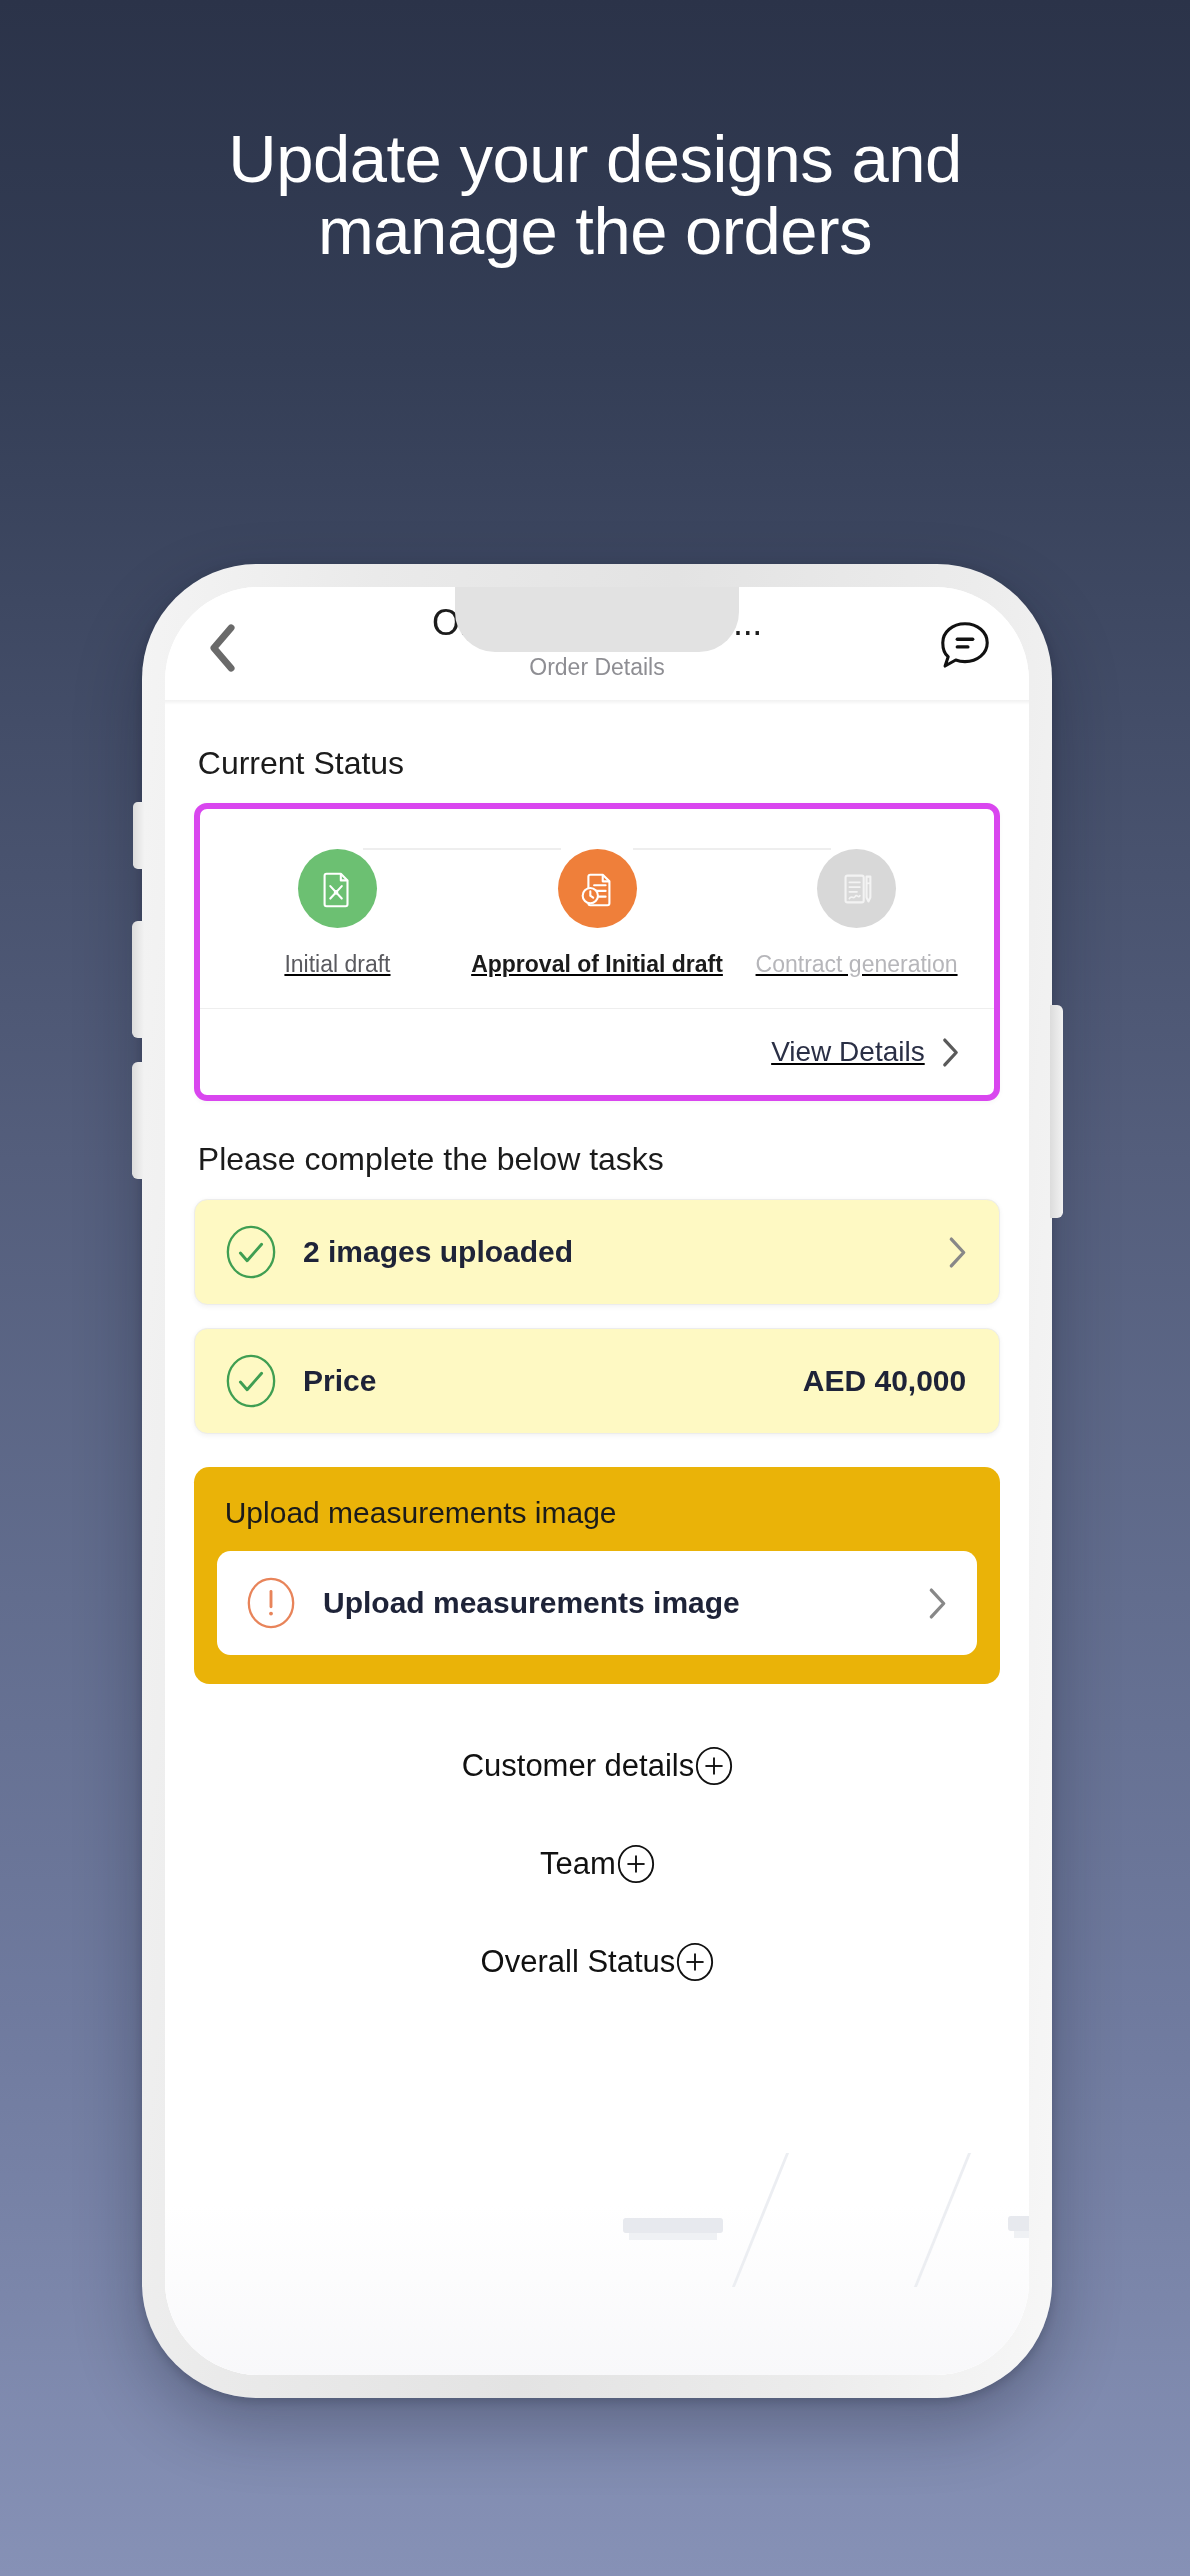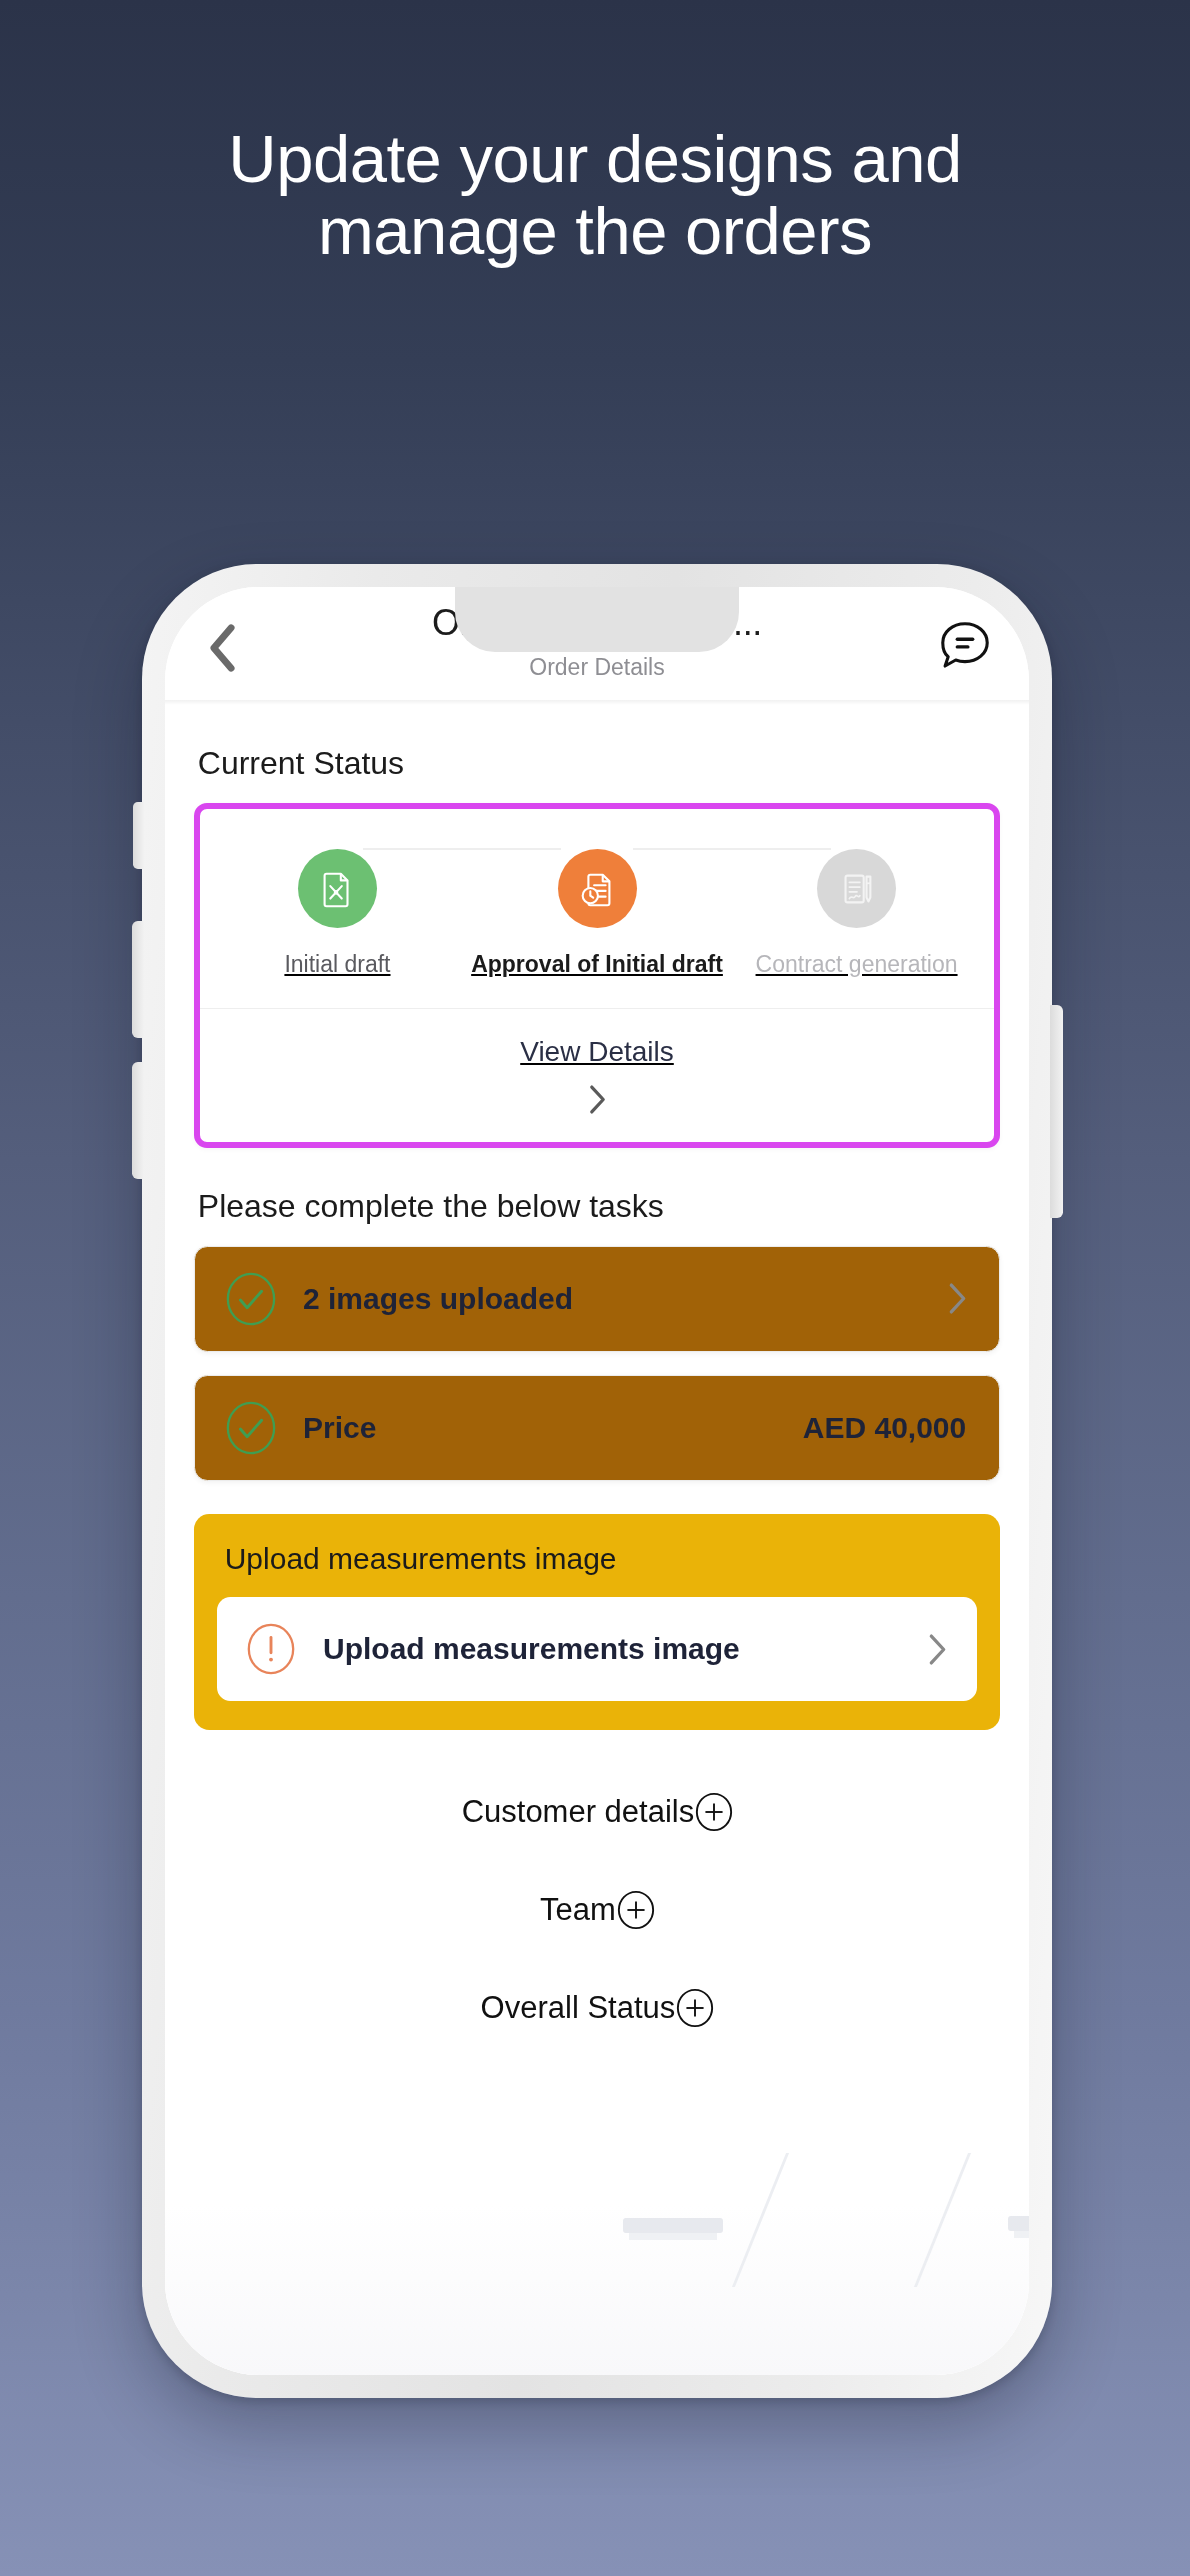--- a/index.html
+++ b/index.html
@@ -171,28 +171,27 @@
   .conn-1 { left: 20.5%; width: 25%; }
   .conn-2 { left: 54.5%; width: 25%; }
 
   .card-sep { height: 1px; background: #eeeeee; }
   .view-details {
     display: flex; align-items: center; justify-content: flex-end;
     gap: 15.3px;
     padding: 27px 33px;
     font-size: 28px;
     color: #2a2f45;
-    flex-direction: column;
   }
 
   
   .task-list { margin-top: 7.7px; }
   .task-row {
     display: flex; align-items: center;
-    background: #a16207;
+    background: #fef9c3;
     border: 1px solid #ececec;
     border-radius: 13.4px;
     box-shadow: 0 1.9px 5.8px rgba(0,0,0,0.05);
     padding: 25px 29px;
     margin-bottom: 23px;
     min-height: 100px;
   }
   .task-icon { width: 54px; height: 54px; flex: 0 0 54px; }
   .task-label {
     margin-left: 25px;

